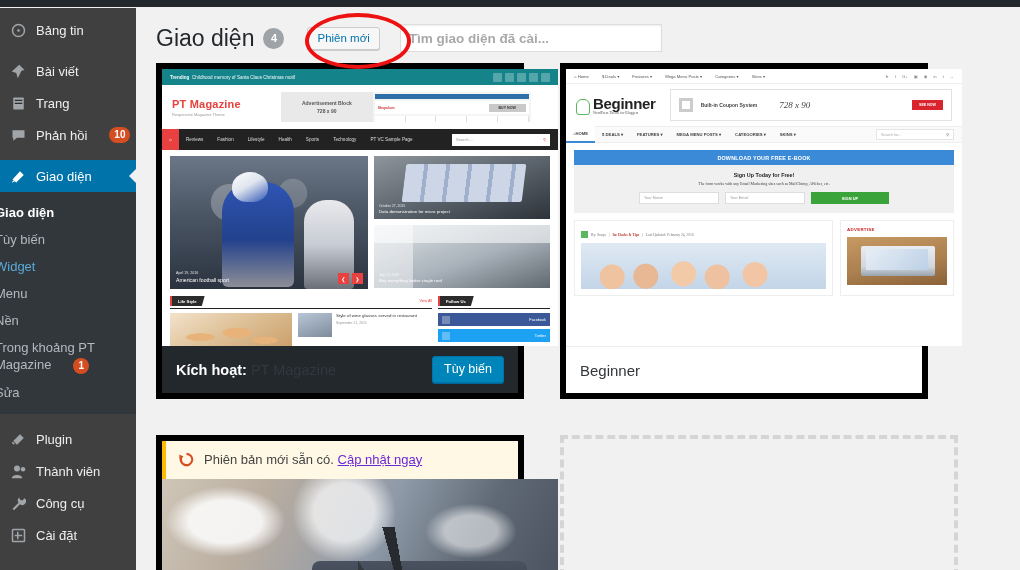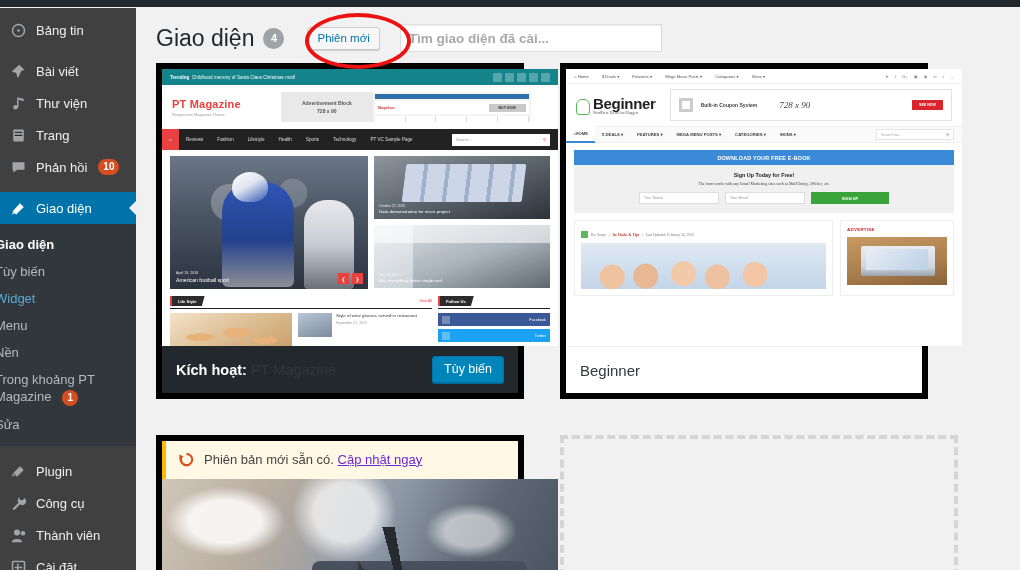--- a/index.html
+++ b/index.html
@@ -40,21 +40,21 @@
   .menu-item.active { background: #0073aa; }
   .menu-item.active .mi-icon svg { fill: #ffffff; }
   .menu-item.active .mi-label { color: #fff; }
   .menu-item.active::after {
     content: ""; position: absolute; right: -1px; top: 50%;
     margin-top: -8px;
     border: 8px solid transparent; border-right-color: #f1f1f1;
   }
   .badge {
     display: inline-flex; align-items: center; justify-content: center;
-    min-width: 16px; height: 16px; padding: 0 5px; margin-left: 11px;
+    min-width: 16px; height: 16px; padding: 0 5px; margin-left: 22px;
     background: #d54e21; color: #fff;
     border-radius: 10px; font-size: 10px; font-weight: bold;
     line-height: 16px;
   }
 
   .menu-sep { height: 9px; }
 
   
   #submenu { background: #32373c; padding: 7px 0 8px 0; }
   .submenu-item {
@@ -473,30 +473,20 @@
 
   <div class="menu-item">
     <span class="mi-icon">
       <svg viewBox="0 0 20 20">
           <path d="M11 1 L18 8 L14 9 L9 19 L7 12 L1 10 L11 1 Z"></path>
         </svg>
     </span>
     <span class="mi-label">Bài viết</span>
   </div>
 
-  <div class="menu-item">
-    <span class="mi-icon">
-      <svg viewBox="0 0 20 20">
-          <circle cx="6" cy="15" r="3"></circle>
-          <rect x="8" y="2" width="2" height="13"></rect>
-          <path d="M10 2 L17 4 L17 7 L10 5 Z"></path>
-        </svg>
-    </span>
-    <span class="mi-label">Thư viện</span>
-  </div>
 
   <div class="menu-item">
     <span class="mi-icon">
       <svg viewBox="0 0 20 20">
           <rect x="3" y="2" width="14" height="16" rx="1"></rect>
           <rect x="5" y="5" width="10" height="1.6" fill="#23282d"></rect>
           <rect x="5" y="9" width="10" height="1.6" fill="#23282d"></rect>
         </svg>
     </span>
     <span class="mi-label">Trang</span>
@@ -544,35 +534,35 @@
           <path d="M3 12 L8 17 L17 8 L12 3 Z"></path>
           <rect x="1" y="14" width="4" height="2" transform="rotate(45 3 15)"></rect>
         </svg>
     </span>
     <span class="mi-label">Plugin</span>
   </div>
 
   <div class="menu-item">
     <span class="mi-icon">
       <svg viewBox="0 0 20 20">
-          <path d="M14 1 a5 5 0 0 0 -4 8 L2 17 l2 2 8-8 a5 5 0 0 0 6-8 l-3 3 -3-1 -1-3 Z"></path>
-        </svg>
-    </span>
-    <span class="mi-label">Công cụ</span>
-  </div>
-
-  <div class="menu-item">
-    <span class="mi-icon">
-      <svg viewBox="0 0 20 20">
           <circle cx="8" cy="6" r="4"></circle>
           <path d="M1 19 C1 13 15 13 15 19 Z"></path>
           <circle cx="16" cy="7" r="3"></circle>
         </svg>
     </span>
     <span class="mi-label">Thành viên</span>
+  </div>
+
+  <div class="menu-item">
+    <span class="mi-icon">
+      <svg viewBox="0 0 20 20">
+          <path d="M14 1 a5 5 0 0 0 -4 8 L2 17 l2 2 8-8 a5 5 0 0 0 6-8 l-3 3 -3-1 -1-3 Z"></path>
+        </svg>
+    </span>
+    <span class="mi-label">Công cụ</span>
   </div>
 
   <div class="menu-item">
     <span class="mi-icon">
       <svg viewBox="0 0 20 20">
           <rect x="2" y="2" width="16" height="16" rx="1" fill="none" stroke="#a0a5aa" stroke-width="2"></rect>
           <rect x="5" y="9" width="10" height="2"></rect>
           <rect x="8" y="5" width="2" height="10"></rect>
         </svg>
     </span>

